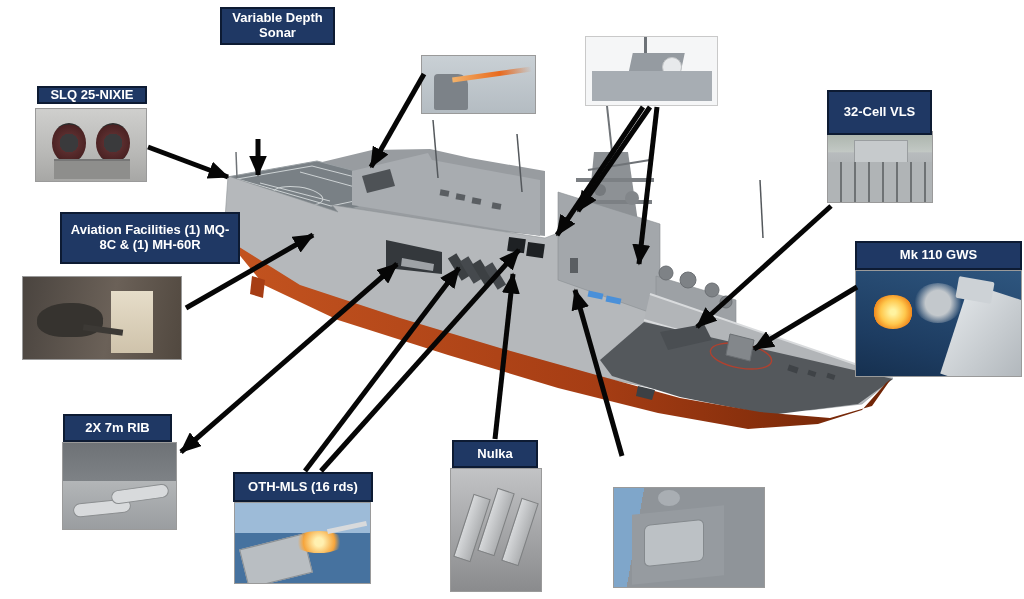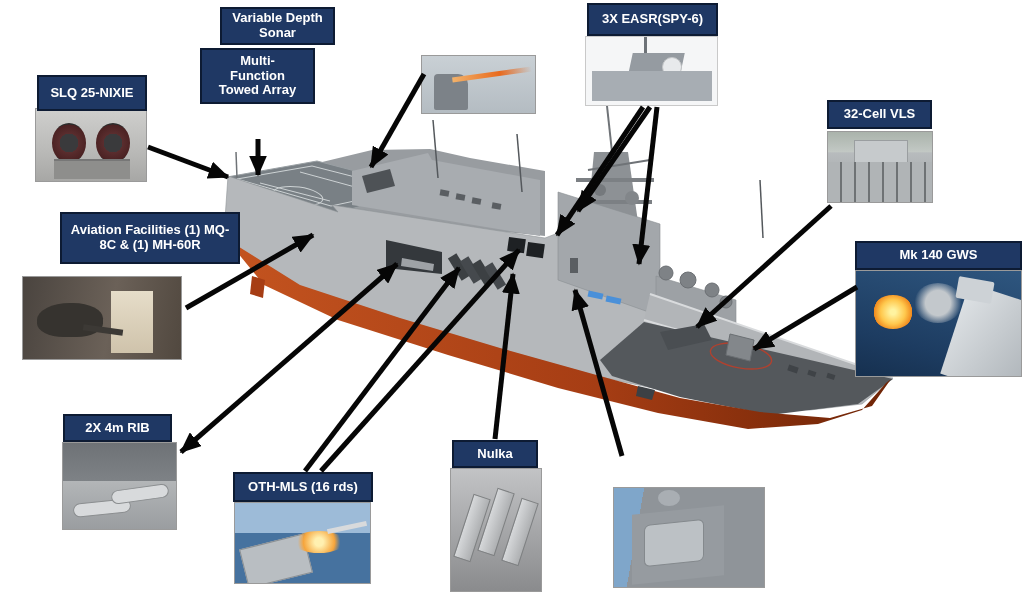--- a/index.html
+++ b/index.html
@@ -174,28 +174,26 @@
     <g>
       <rect x="454" y="254" width="10" height="26" fill="#3c4043" transform="rotate(-32 459 267)"></rect>
       <rect x="466" y="257" width="10" height="26" fill="#45494d" transform="rotate(-32 471 270)"></rect>
       <rect x="478" y="260" width="10" height="26" fill="#3c4043" transform="rotate(-32 483 273)"></rect>
       <rect x="490" y="263" width="10" height="26" fill="#45494d" transform="rotate(-32 495 276)"></rect>
       <rect x="508" y="238" width="17" height="14" fill="#1e2124" transform="rotate(8 516 245)"></rect>
       <rect x="527" y="243" width="17" height="14" fill="#1e2124" transform="rotate(8 535 250)"></rect>
     </g>
   </svg>
 
-  <div class="callout" style="left:37px;top:75px;width:110px;height:36px;">SLQ 25-NIXIE</div>
+  <div class="callout" style="left:37px;top:86px;width:110px;height:18px;">SLQ 25-NIXIE</div>
   <div class="callout" style="left:200px;top:7px;width:115px;height:38px;margin-left:20px;">Variable Depth Sonar</div>
-  <div class="callout" style="left:200px;top:48px;width:115px;height:56px;padding:2px 14px;">Multi-Function Towed Array</div>
-  <div class="callout" style="left:587px;top:3px;width:131px;height:33px;">3X EASR(SPY-6)</div>
-  <div class="callout" style="left:827px;top:100px;width:105px;height:29px;">32-Cell VLS</div>
-  <div class="callout" style="left:855px;top:241px;width:167px;height:29px;">Mk 140 GWS</div>
+  <div class="callout" style="left:827px;top:90px;width:105px;height:45px;">32-Cell VLS</div>
+  <div class="callout" style="left:855px;top:241px;width:167px;height:29px;">Mk 110 GWS</div>
   <div class="callout" style="left:22px;top:212px;width:180px;height:52px;margin-left:38px;">Aviation Facilities (1) MQ-8C &amp; (1) MH-60R</div>
-  <div class="callout" style="left:63px;top:414px;width:109px;height:28px;">2X 4m RIB</div>
+  <div class="callout" style="left:63px;top:414px;width:109px;height:28px;">2X 7m RIB</div>
   <div class="callout" style="left:233px;top:472px;width:140px;height:30px;text-align:center;">OTH-MLS (16 rds)</div>
   <div class="callout" style="left:452px;top:440px;width:86px;height:28px;">Nulka</div>
 
   <div class="photo ph-slq25" style="left:35px;top:108px;width:112px;height:74px;">
     <div class="reel" style="left:16px;"></div>
     <div class="reel" style="left:60px;"></div>
     <div class="winchbase"></div>
   </div>
 
   <div class="photo ph-aviation" style="left:22px;top:276px;width:160px;height:84px;">

